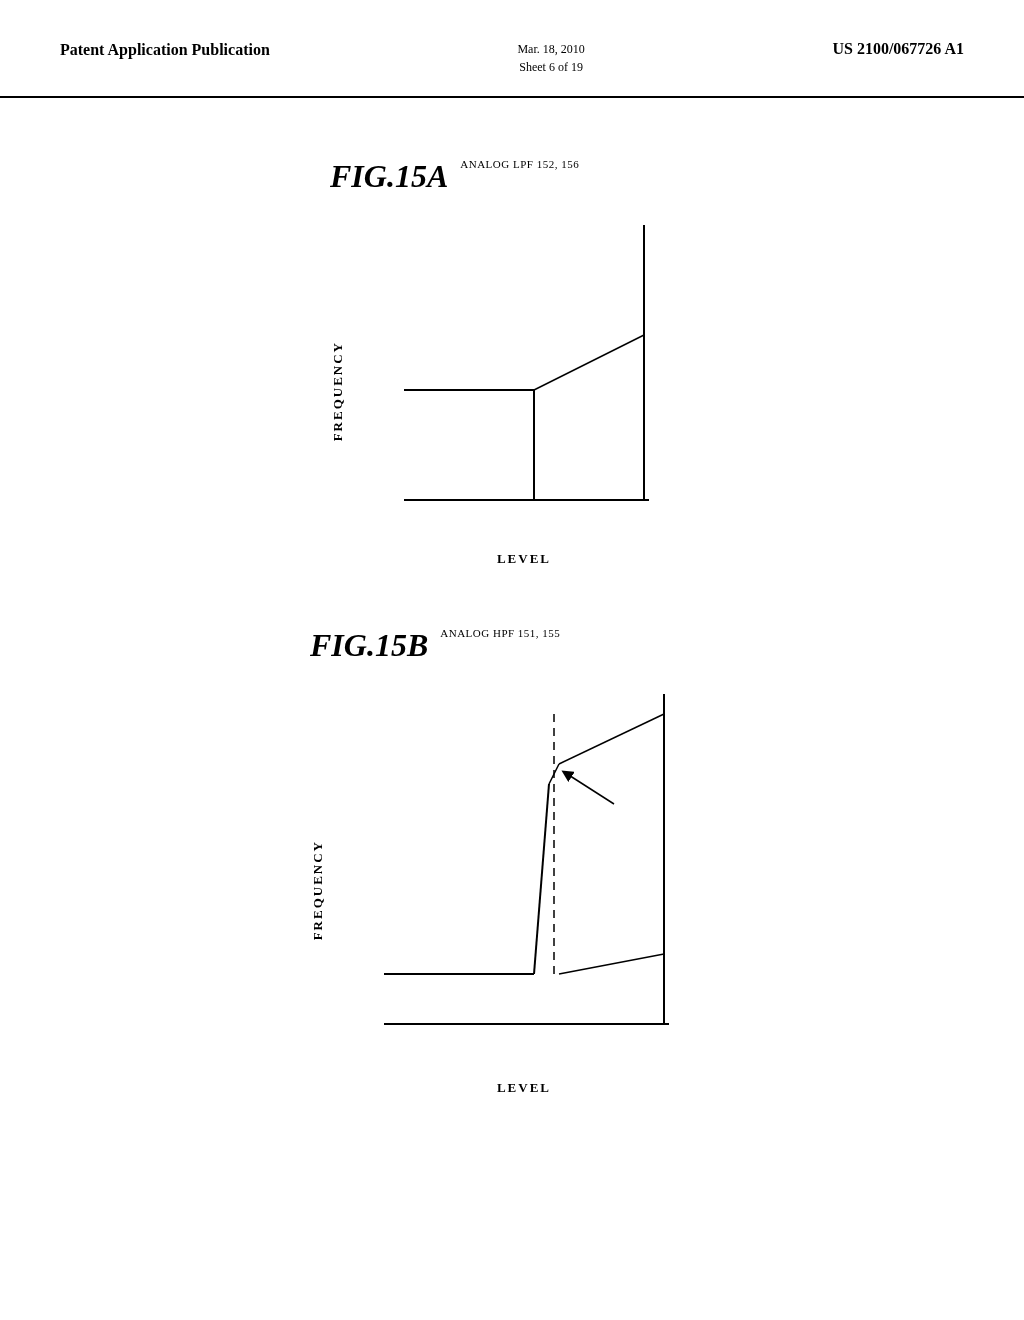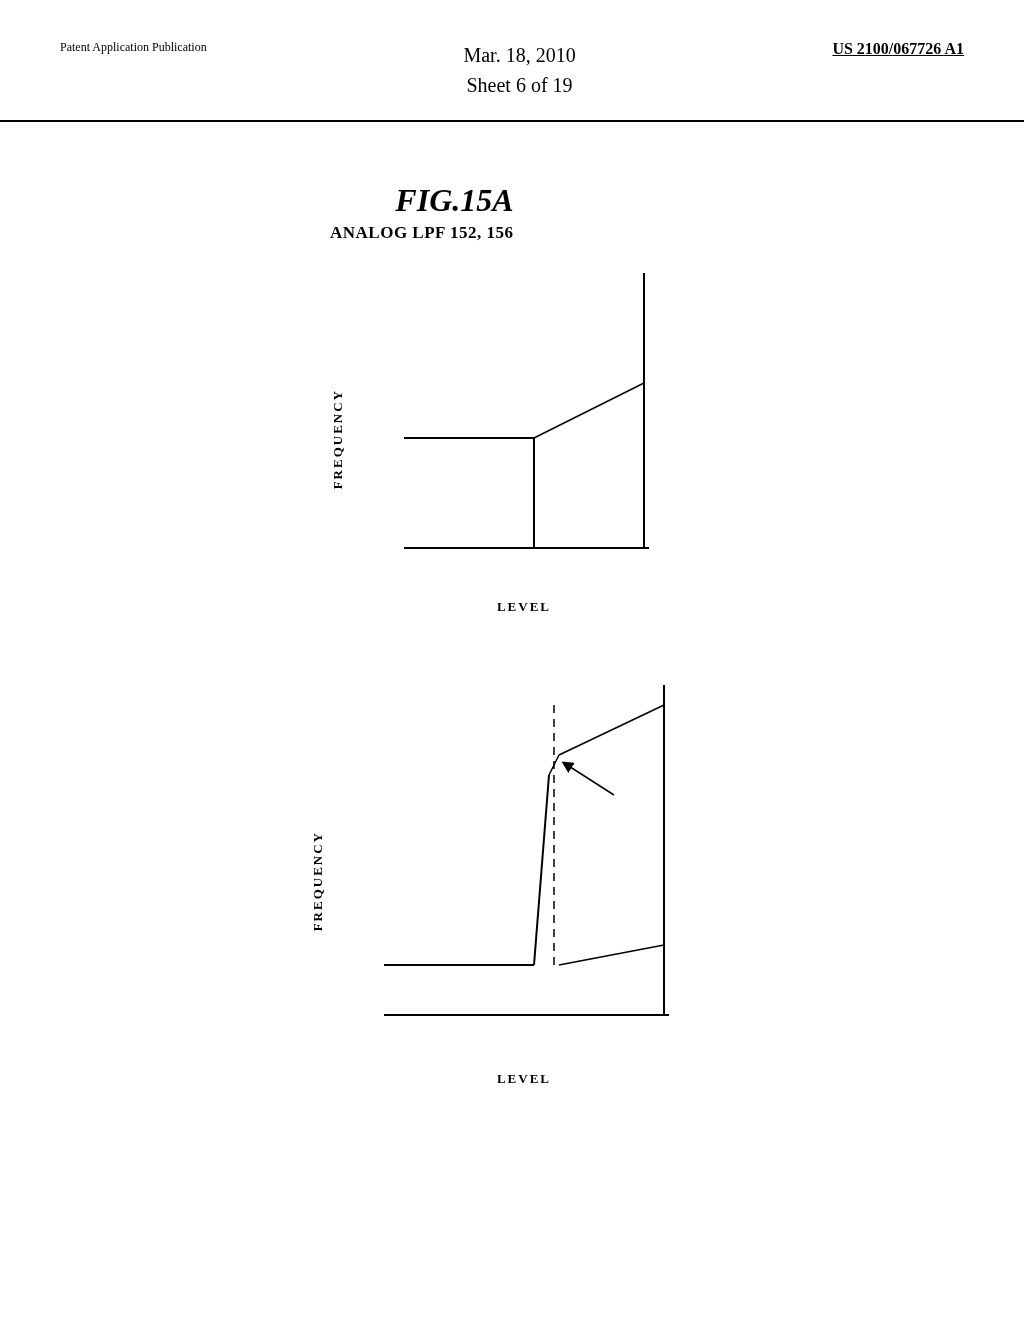--- a/index.html
+++ b/index.html
@@ -14,71 +14,69 @@
 
     .header {
       display: flex;
       justify-content: space-between;
       align-items: flex-start;
       padding: 40px 60px 20px 60px;
       border-bottom: 2px solid #000;
     }
 
     .header-left {
-      font-size: 12px;
-      font-weight: normal;
+      font-size: 16px;
+      font-weight: bold;
       line-height: 1.3;
     }
 
     .header-middle {
-      font-size: 20px;
+      font-size: 12px;
       text-align: center;
       line-height: 1.5;
     }
 
     .header-right {
       font-size: 16px;
       font-weight: bold;
       text-align: right;
-      text-decoration: underline;
     }
 
     .main-content {
       display: flex;
       flex-direction: column;
       align-items: center;
       padding: 60px 80px;
       gap: 60px;
     }
 
     .figure {
       display: flex;
       flex-direction: column;
       align-items: flex-start;
       position: relative;
     }
 
     .figure-label-row {
       display: flex;
-      align-items: flex-end;
-      gap: 4px;
+      align-items: flex-start;
+      gap: 12px;
       margin-bottom: 20px;
-      flex-direction: column;
     }
 
     .figure-id {
       font-size: 32px;
       font-style: italic;
       font-weight: bold;
       font-family: serif;
     }
 
     .figure-subtitle {
-      font-size: 17px;
-      font-weight: bold;
+      font-size: 11px;
+      font-weight: normal;
       letter-spacing: 0.5px;
     }
 
     .chart-wrapper {
       display: flex;
       align-items: flex-start;
       gap: 0;
       position: relative;
     }
 
@@ -149,20 +147,24 @@
           <line x1="180" y1="175" x2="180" y2="285" stroke="#000" stroke-width="2"></line>
 
           <line x1="180" y1="175" x2="290" y2="120" stroke="#000" stroke-width="1.5"></line>
         </svg>
         <div class="x-axis-label">LEVEL</div>
       </div>
     </div>
   </div>
 
   <div class="figure">
+    <div class="figure-label-row">
+      <span class="figure-id">FIG.15B</span>
+      <span class="figure-subtitle">ANALOG HPF 151, 155</span>
+    </div>
     <div class="chart-wrapper">
       <div class="y-axis-label">FREQUENCY</div>
       <div class="chart-area">
 
         <svg width="380" height="380" viewBox="0 0 380 380">
 
           <line x1="330" y1="10" x2="330" y2="340" stroke="#000" stroke-width="2"></line>
 
           <line x1="50" y1="340" x2="335" y2="340" stroke="#000" stroke-width="2"></line>
 

